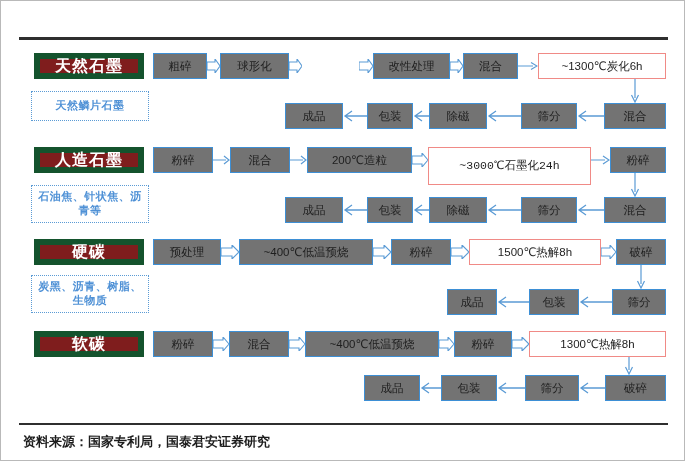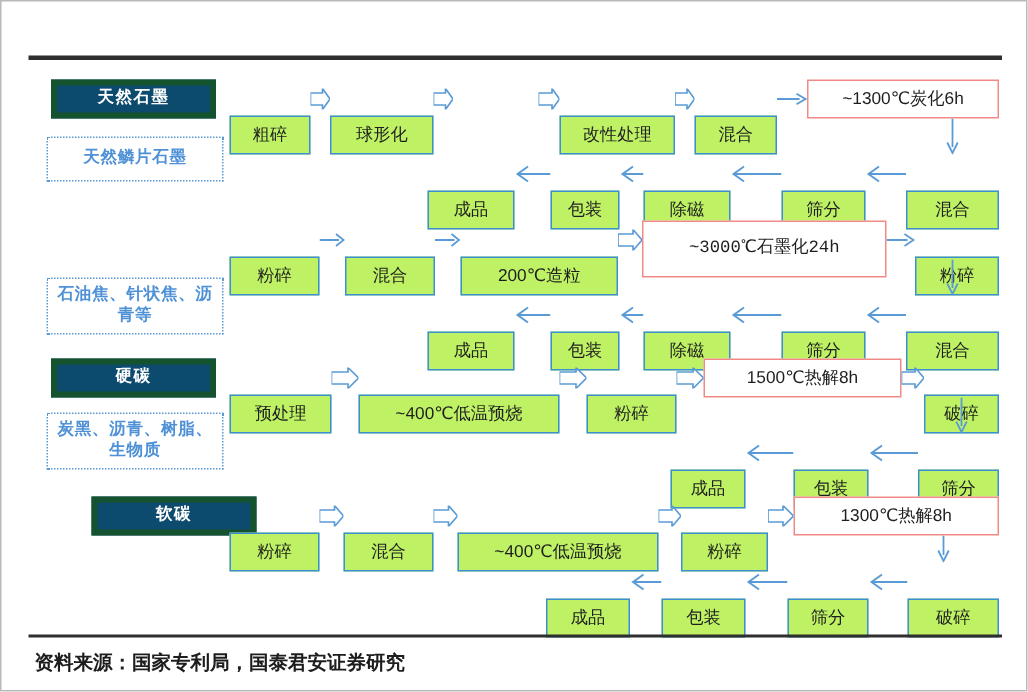--- a/index.html
+++ b/index.html
@@ -46,44 +46,43 @@
     position:absolute;
     box-sizing:border-box;
     display:flex;align-items:center;justify-content:center;
     text-align:center;
     font-size:11.5px;
     line-height:1.25;
     white-space:nowrap;
   }
   
   .cat{
-    background:#0c4a6e;
-    border:4px solid #14532d;
+    background:#7f1d1d;
+    border:6px solid #14532d;
     color:#ffffff;
     font-weight:bold;
-    font-size:11px;
+    font-size:16px;
     letter-spacing:1px;
   }
   
   .mat{
     background:#ffffff;
     border:1.5px dotted #5b9bd5;
     color:#4f91d6;
     font-weight:bold;
     font-size:11px;
     letter-spacing:.5px;
     white-space:normal;
     padding:2px 4px;
   }
   
   .step{
-    background:#bef264;
+    background:#737373;
     border:1.3px solid #3d8fd5;
     color:#1e1e1e;
-    margin-top:24px;
   }
   
   .heat{
     background:#ffffff;
     border:1.3px solid #f08a86;
     color:#1e1e1e;
   }
 
   
   .arrow-r, .arrow-l{
@@ -166,20 +165,21 @@
     <svg width="16" height="14" viewBox="0 0 16 14">
         <path d="M16 7 L3 7 M9 2 L2 7 L9 12" fill="none" stroke="#5b9bd5" stroke-width="1.3"></path>
       </svg>
   </div>
   <div class="arrow-l" style="left:342px;top:108px;width:24px;">
     <svg width="24" height="14" viewBox="0 0 24 14">
         <path d="M24 7 L3 7 M9 2 L2 7 L9 12" fill="none" stroke="#5b9bd5" stroke-width="1.3"></path>
       </svg>
   </div>
 
+  <div class="node cat" style="left:33px;top:146px;width:110px;height:26px;">人造石墨</div>
   <div class="node mat" style="left:30px;top:184px;width:118px;height:38px;">石油焦、针状焦、沥青等</div>
 
   <div class="node step" style="left:152px;top:146px;width:60px;height:26px;">粉碎</div>
   <div class="node step" style="left:229px;top:146px;width:60px;height:26px;">混合</div>
   <div class="node step" style="left:306px;top:146px;width:105px;height:26px;">200℃造粒</div>
   <div class="node heat" style="left:427px;top:146px;width:163px;height:38px;font-family:Liberation Mono, monospace;">~3000℃石墨化24h</div>
   <div class="node step" style="left:609px;top:146px;width:56px;height:26px;">粉碎</div>
 
   <div class="node step" style="left:603px;top:196px;width:62px;height:26px;">混合</div>
   <div class="node step" style="left:520px;top:196px;width:56px;height:26px;">筛分</div>
@@ -275,21 +275,21 @@
     <svg width="33" height="14" viewBox="0 0 33 14">
         <path d="M33 7 L3 7 M9 2 L2 7 L9 12" fill="none" stroke="#5b9bd5" stroke-width="1.3"></path>
       </svg>
   </div>
   <div class="arrow-l" style="left:496px;top:294px;width:32px;">
     <svg width="32" height="14" viewBox="0 0 32 14">
         <path d="M32 7 L3 7 M9 2 L2 7 L9 12" fill="none" stroke="#5b9bd5" stroke-width="1.3"></path>
       </svg>
   </div>
 
-  <div class="node cat" style="left:33px;top:330px;width:110px;height:26px;margin-left:27px;">软碳</div>
+  <div class="node cat" style="left:33px;top:330px;width:110px;height:26px;">软碳</div>
 
   <div class="node step" style="left:152px;top:330px;width:60px;height:26px;">粉碎</div>
   <div class="node step" style="left:228px;top:330px;width:60px;height:26px;">混合</div>
   <div class="node step" style="left:304px;top:330px;width:134px;height:26px;">~400℃低温预烧</div>
   <div class="node step" style="left:453px;top:330px;width:58px;height:26px;">粉碎</div>
   <div class="node heat" style="left:528px;top:330px;width:137px;height:26px;">1300℃热解8h</div>
 
   <div class="node step" style="left:604px;top:374px;width:61px;height:26px;">破碎</div>
   <div class="node step" style="left:524px;top:374px;width:54px;height:26px;">筛分</div>
   <div class="node step" style="left:440px;top:374px;width:56px;height:26px;">包装</div>

